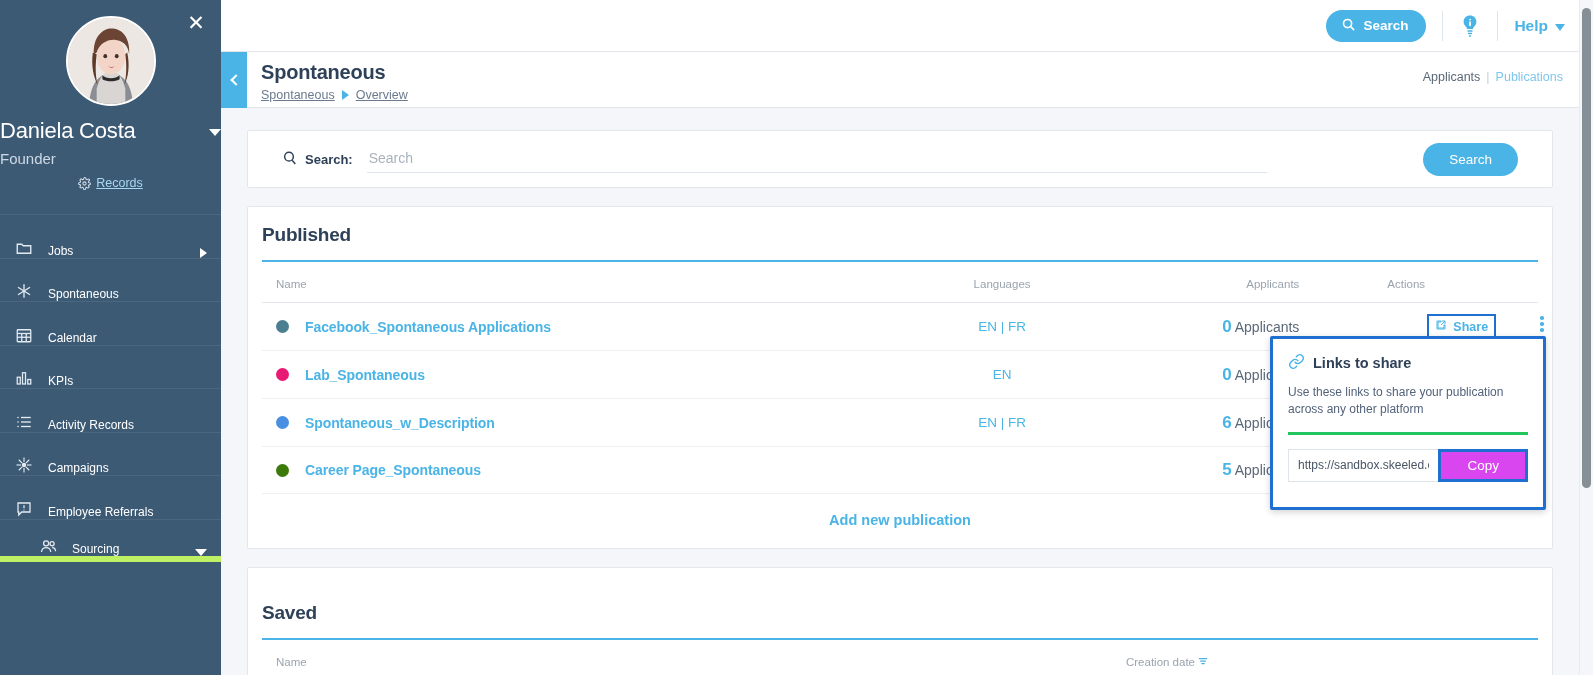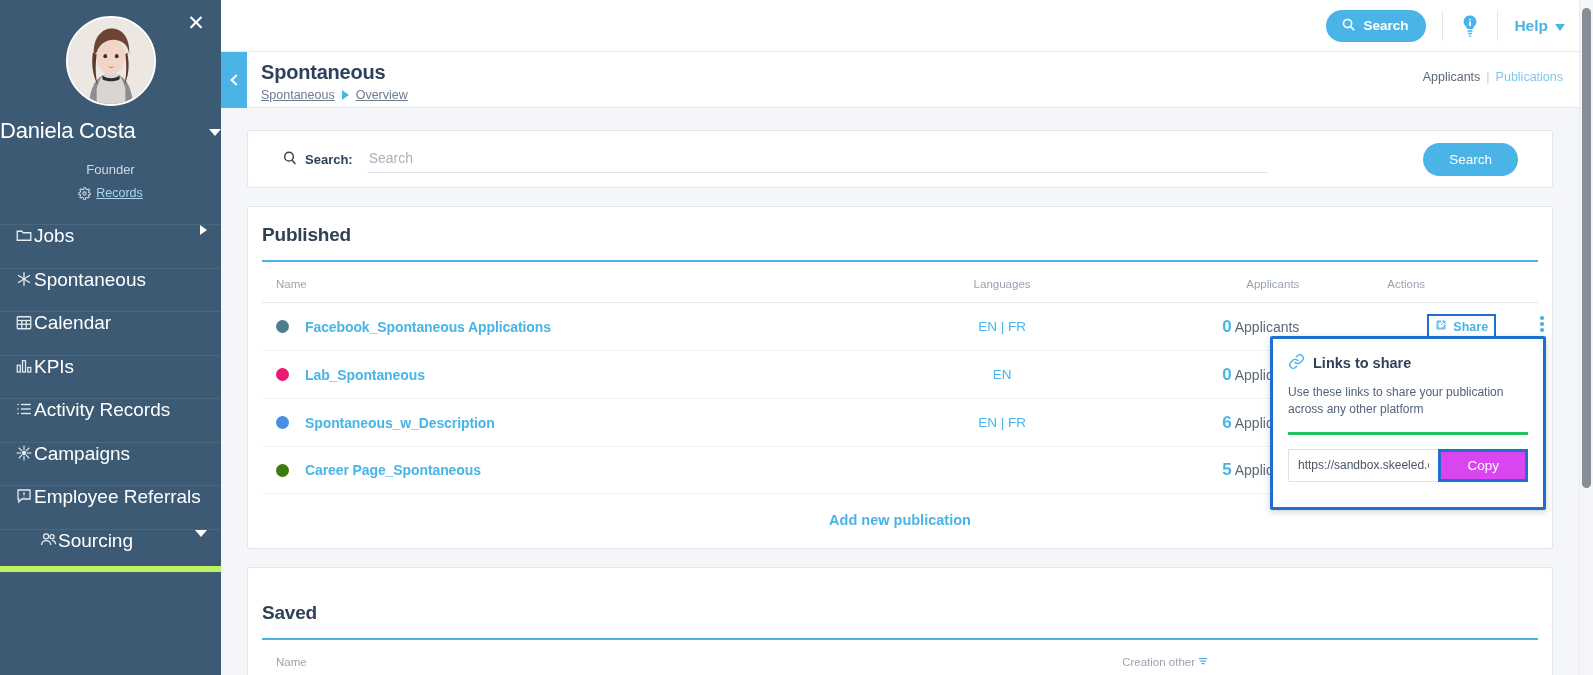--- a/index.html
+++ b/index.html
@@ -36,35 +36,35 @@
     margin-top: 12px; text-align: center;
     font-size: 22px; font-weight: normal; letter-spacing: -0.2px;
     display: flex; align-items: center; justify-content: space-between; gap: 8px;
   }
   .caret-down {
     width: 0; height: 0; border-left: 6px solid transparent;
     border-right: 6px solid transparent; border-top: 7px solid #ffffff;
     margin-top: 3px;
   }
   .profile-role {
-    text-align: center; font-size: 13px; color: #ced9e3; margin-top: 18px;
+    font-size: 15px; color: #ced9e3; margin-top: 6px;
   }
   .settings-row {
     margin-top: 9px; display: flex; align-items: center;
     justify-content: center; gap: 5px; font-size: 12.5px;
   }
   .settings-row .gear { color: #cfdae5; display: flex; }
   .settings-link { color: #a7d8f0; text-decoration: underline; cursor: pointer; }
 
   .nav { margin-top: 24px; }
   .nav-item {
-    height: 43.5px; display: flex; align-items: flex-start;
-    padding: 0 14px 0 14px; 
+    height: 43.5px; display: flex; align-items: flex-end;
+    padding: 0 14px 0 14px; gap: 14px;
     border-top: 1px solid #4a677f;
-    font-size: 19px; color: #ffffff; cursor: pointer;
+    font-size: 12px; color: #ffffff; cursor: pointer;
     position: relative;
   }
   .nav-item:last-child { border-bottom: 6px solid #bef264; padding-left: 38px; }
   .nav-ico { width: 20px; height: 20px; display: flex; align-items: center; justify-content: center; color: #e3ebf2; flex: 0 0 20px; }
   .nav-ico svg { display: block; }
   .nav-label { flex: 1; }
   .nav-arrow-right {
     width: 0; height: 0; border-top: 5px solid transparent;
     border-bottom: 5px solid transparent; border-left: 7px solid #ffffff;
   }
@@ -616,21 +616,21 @@
     </section>
 
     <section class="card saved-card">
       <h2 class="section-title">Saved</h2>
       <table class="pub-table">
         <thead>
           <tr>
             <th style="width:55%;padding-left:14px">Name</th>
             <th style="width:45%;text-align:right;padding-right:330px">
               <span class="creation-sort">
-                <span>Creation other</span>
+                <span>Creation date</span>
                 <span>
                   <svg width="10" height="10" viewBox="0 0 24 24" stroke="#4ab4e6" stroke-width="3" stroke-linecap="round">
                     <line x1="3" y1="6" x2="21" y2="6"></line>
                       <line x1="6" y1="12" x2="18" y2="12"></line>
                       <line x1="9" y1="18" x2="15" y2="18"></line>
                   </svg>
                 </span>
               </span>
             </th>
           </tr>

